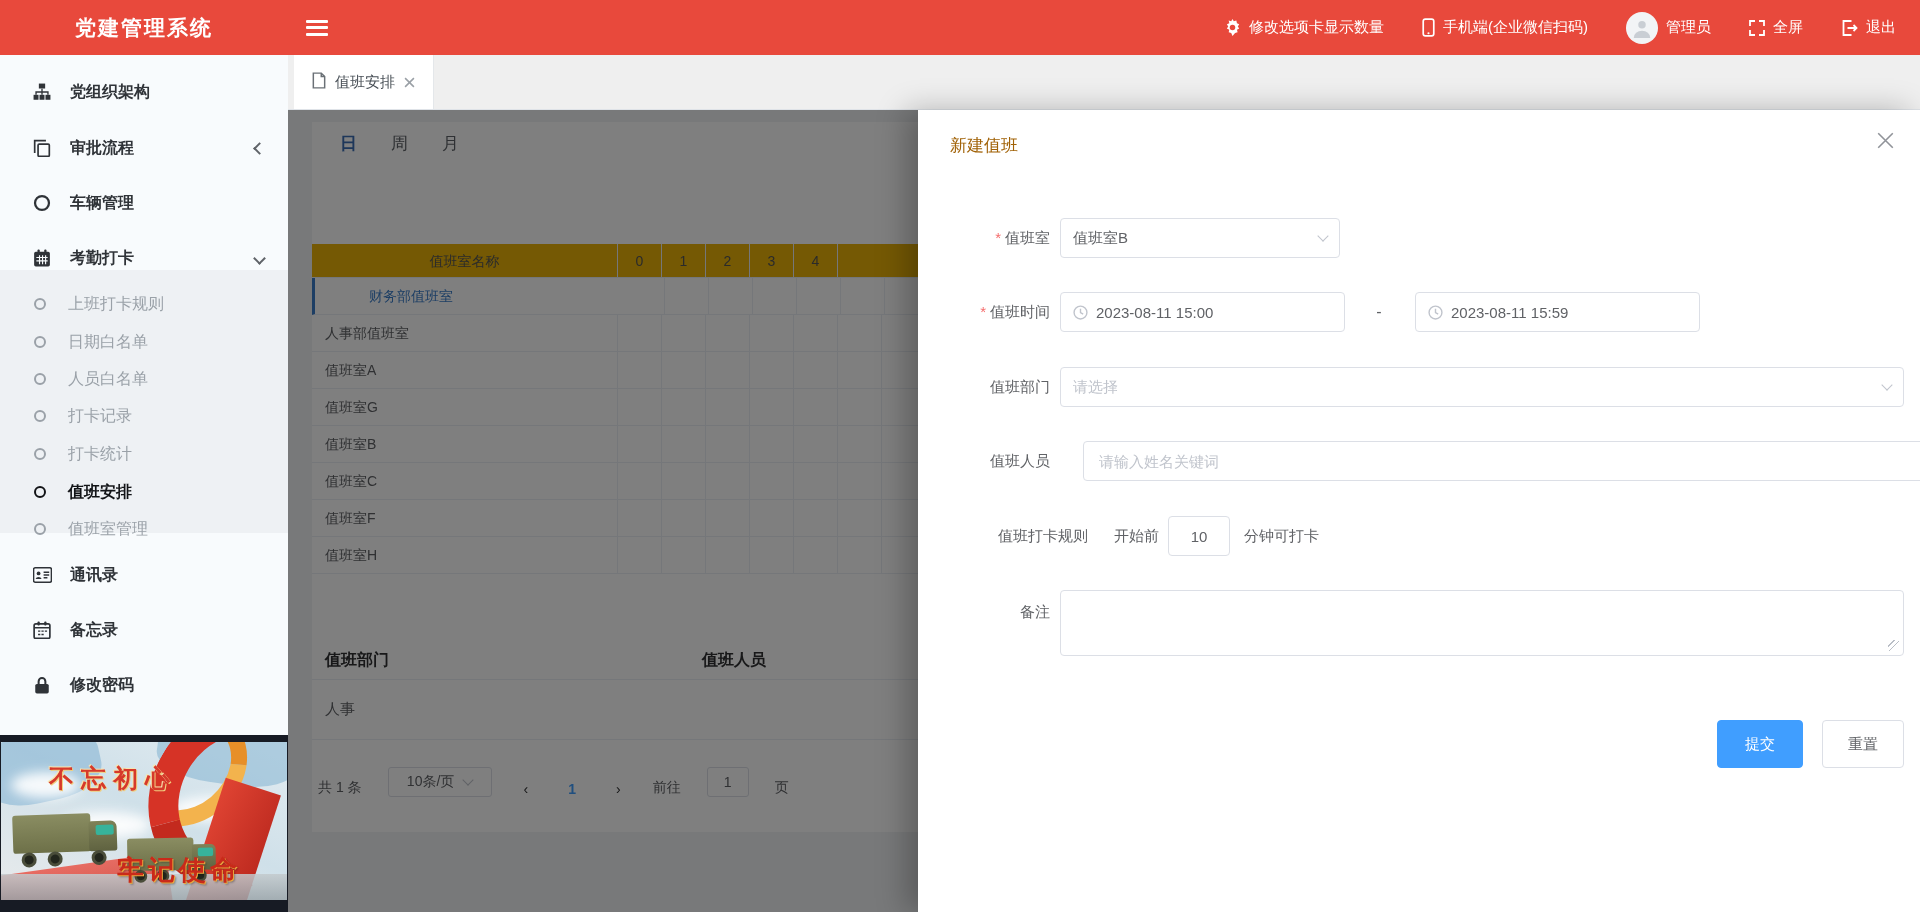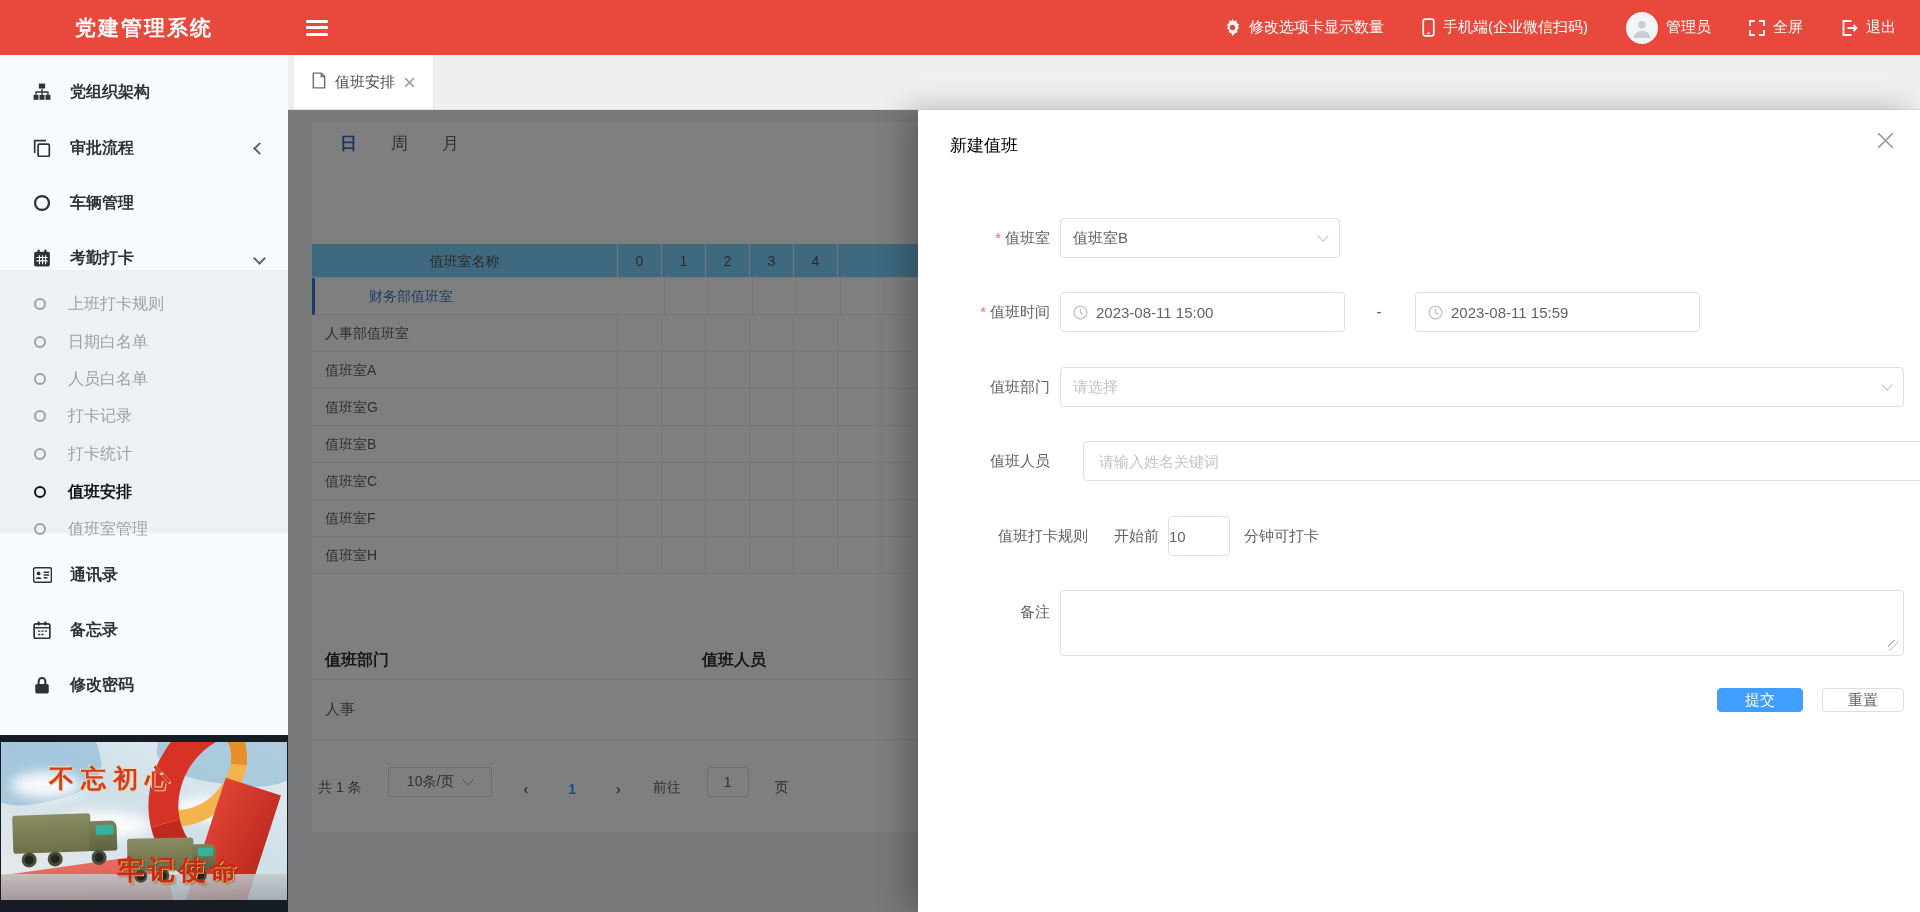--- a/index.html
+++ b/index.html
@@ -58,21 +58,21 @@
   .slogan-bottom{position:absolute;left:116px;top:110px;font-size:27px;font-weight:bold;color:#c92a1a;letter-spacing:4px;text-shadow:1px 1px 0 #e9a93f,2px 2px 2px rgba(0,0,0,.3);}
 
   
   .content{position:absolute;left:288px;top:110px;width:1632px;height:802px;background:#f0f2f5;}
   .card{position:absolute;left:24px;top:12px;width:1584px;height:710px;background:#fff;}
   .cal-toolbar{position:absolute;left:28px;top:10px;display:flex;gap:34px;font-size:17px;align-items:center;}
   .cal-btn{cursor:pointer;color:#5f6368;}
   .cal-btn.active{color:#3c6eb4;font-weight:bold;}
 
   .dtable{position:absolute;left:0;top:122px;width:920px;font-size:14px;color:#606266;}
-  .thead{display:flex;height:34px;line-height:34px;border-bottom:1px solid var(--grid);color:#555;background:#7dd3fc;}
+  .thead{display:flex;height:34px;line-height:34px;border-bottom:1px solid var(--grid);color:#555;background:#eab308;}
   .th-name{width:306px;text-align:center;border-right:1px solid var(--grid);}
   .th-h{width:44px;text-align:center;border-right:1px solid var(--grid);}
   .th-fill{flex:1;}
   .trow{display:flex;height:37px;line-height:37px;border-bottom:1px solid var(--grid);cursor:pointer;}
   .tname{width:306px;padding-left:13px;border-right:1px solid var(--grid);overflow:hidden;white-space:nowrap;}
   .hour-cells{display:flex;flex:1;}
   .hcell{width:44px;border-right:1px solid var(--grid);}
   .trow.selected{border-left:3px solid var(--selblue);}
   .trow.selected .tname{color:var(--selblue);padding-left:10px;margin-left:44px;}
 
@@ -85,37 +85,37 @@
   .psel{width:104px;height:30px;border:1px solid var(--bd);border-radius:3px;display:flex;align-items:center;justify-content:center;gap:10px;background:#fff;cursor:pointer;color:#606266;}
   .chev{width:8px;height:8px;border-right:1.5px solid var(--ph);border-bottom:1.5px solid var(--ph);transform:rotate(45deg);margin-top:-4px;}
   .pg-arrow{font-size:14px;color:#303133;cursor:pointer;padding:0 6px;}
   .pg-num{color:var(--accent);font-weight:bold;cursor:pointer;padding:0 8px;}
   .pg-input{width:42px;height:30px;border:1px solid var(--bd);border-radius:3px;text-align:center;font-size:14px;color:#606266;background:#fff;}
 
   .overlay{position:absolute;left:288px;top:110px;width:1632px;height:802px;background:rgba(0,0,0,.5);z-index:80;}
 
   
   .drawer{position:absolute;left:918px;top:110px;width:1002px;height:802px;background:#fff;z-index:120;box-shadow:-12px 0 28px rgba(0,0,0,.25);}
-  .drawer-title{position:absolute;left:32px;top:24px;font-size:17px;color:#000000;}
+  .drawer-title{position:absolute;left:32px;top:24px;font-size:17px;color:#a16207;}
   .drawer-close{position:absolute;right:26px;top:22px;color:#909399;cursor:pointer;display:flex;}
   .frow{position:absolute;left:0;width:1002px;height:40px;display:flex;align-items:center;}
   .flabel{position:absolute;width:132px;text-align:right;font-size:15px;color:#606266;line-height:40px;}
   .req::before{content:"*";color:#f56c6c;margin-right:4px;}
   .fbox{position:absolute;height:40px;border:1px solid var(--bd);border-radius:4px;background:#fff;display:flex;align-items:center;padding:0 12px;font-size:15px;color:#606266;gap:8px;}
   .fbox .grow{flex:1;}
   .placeholder{color:var(--ph);}
   .finput{position:absolute;height:40px;border:1px solid var(--bd);border-radius:4px;background:#fff;padding:0 15px;font-size:15px;color:#606266;font-family:inherit;outline:none;}
   .finput::placeholder{color:var(--ph);}
   .dash{position:absolute;left:448px;width:26px;text-align:center;line-height:40px;color:#606266;}
   .ruletext{font-size:15px;color:#606266;position:absolute;line-height:40px;}
-  .numbox{position:absolute;left:250px;width:62px;height:40px;border:1px solid var(--bd);border-radius:4px;font-size:15px;color:#606266;background:#fff;outline:none;font-family:inherit;}
+  .numbox{position:absolute;left:250px;width:62px;height:40px;border:1px solid var(--bd);border-radius:4px;text-align:center;font-size:15px;color:#606266;background:#fff;outline:none;font-family:inherit;}
   .ftextarea{position:absolute;left:142px;top:480px;width:844px;height:66px;border:1px solid var(--bd);border-radius:4px;resize:none;font-family:inherit;font-size:15px;padding:8px 12px;color:#606266;outline:none;}
   .resize-grip{position:absolute;left:970px;top:530px;width:11px;height:11px;background:
      linear-gradient(135deg,transparent 0 4px,#b9bec6 4px 5px,transparent 5px 8px,#b9bec6 8px 9px,transparent 9px);pointer-events:none;}
-  .btn{position:absolute;top:578px;height:24px;border-radius:4px;font-size:15px;display:flex;align-items:center;justify-content:center;cursor:pointer;font-family:inherit;}
+  .btn{position:absolute;top:610px;height:48px;border-radius:4px;font-size:15px;display:flex;align-items:center;justify-content:center;cursor:pointer;font-family:inherit;}
   .btn-primary{left:799px;width:86px;background:var(--accent);color:#fff;border:1px solid var(--accent);}
   .btn-plain{left:904px;width:82px;background:#fff;color:#606266;border:1px solid var(--bd);}
 
   .clock-ic,.x-ic{display:flex;}
 </style>
 </head>
 <body>
 
 <div class="topbar">
   <div class="topbar-title">党建管理系统</div>

